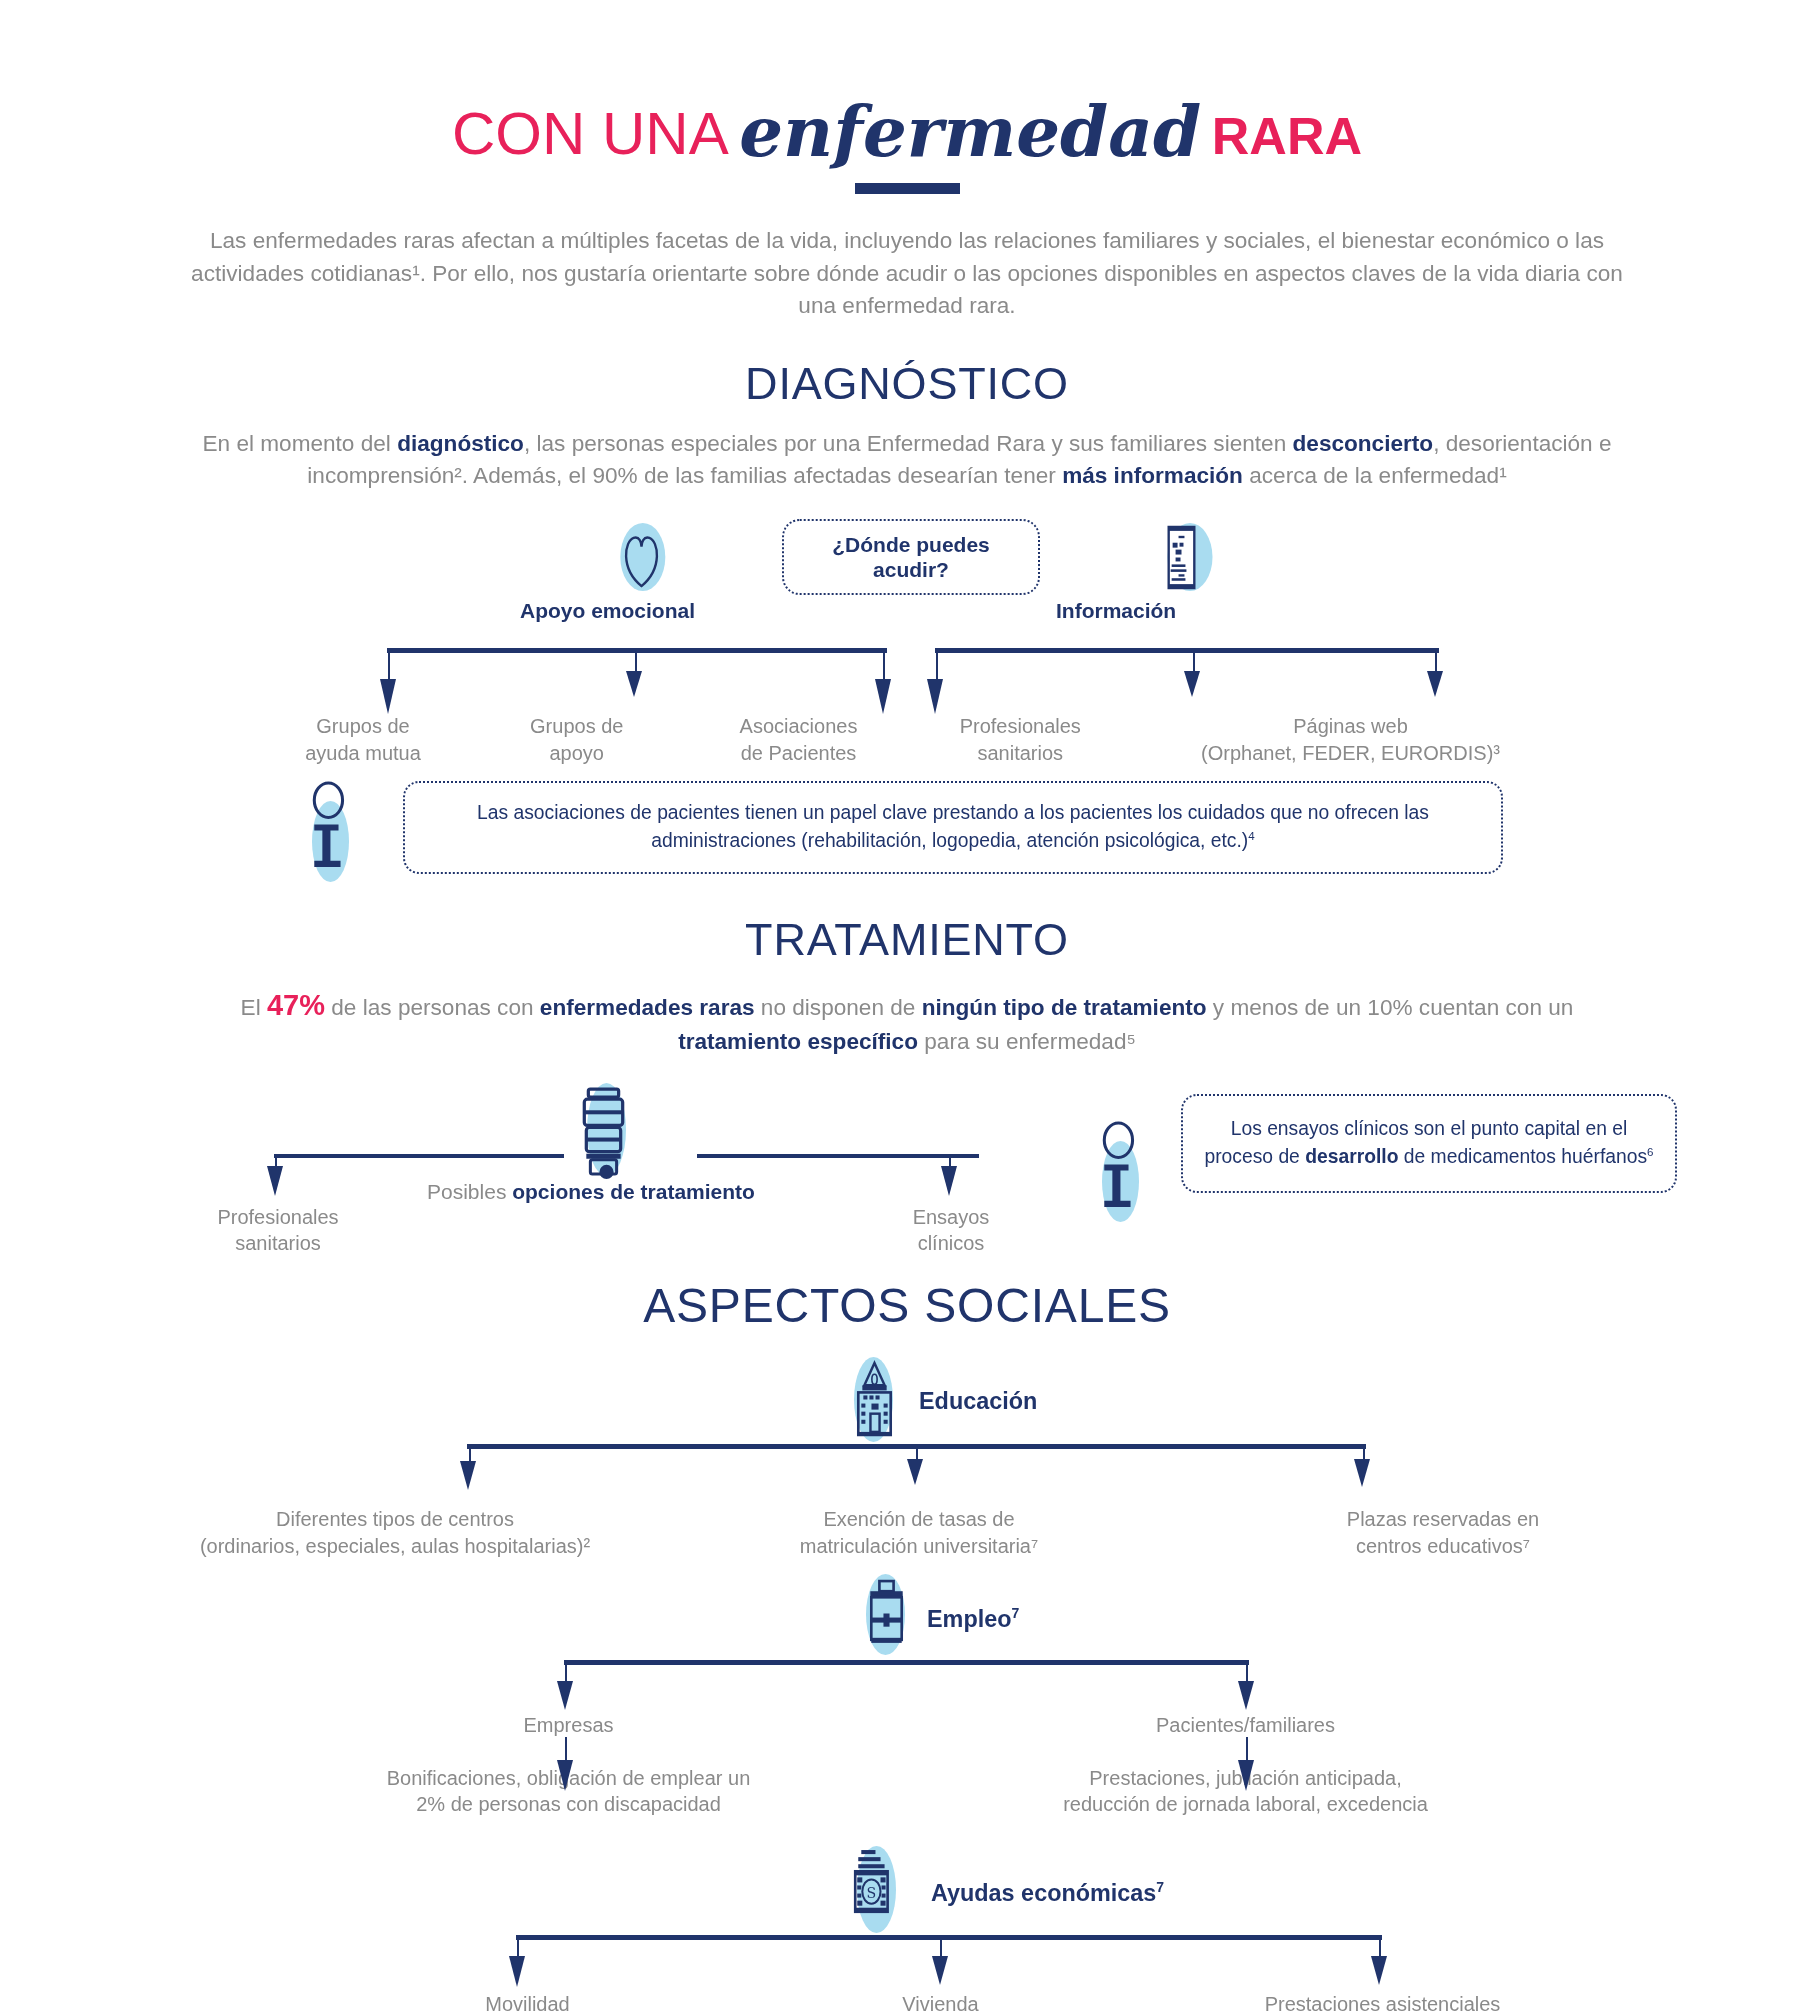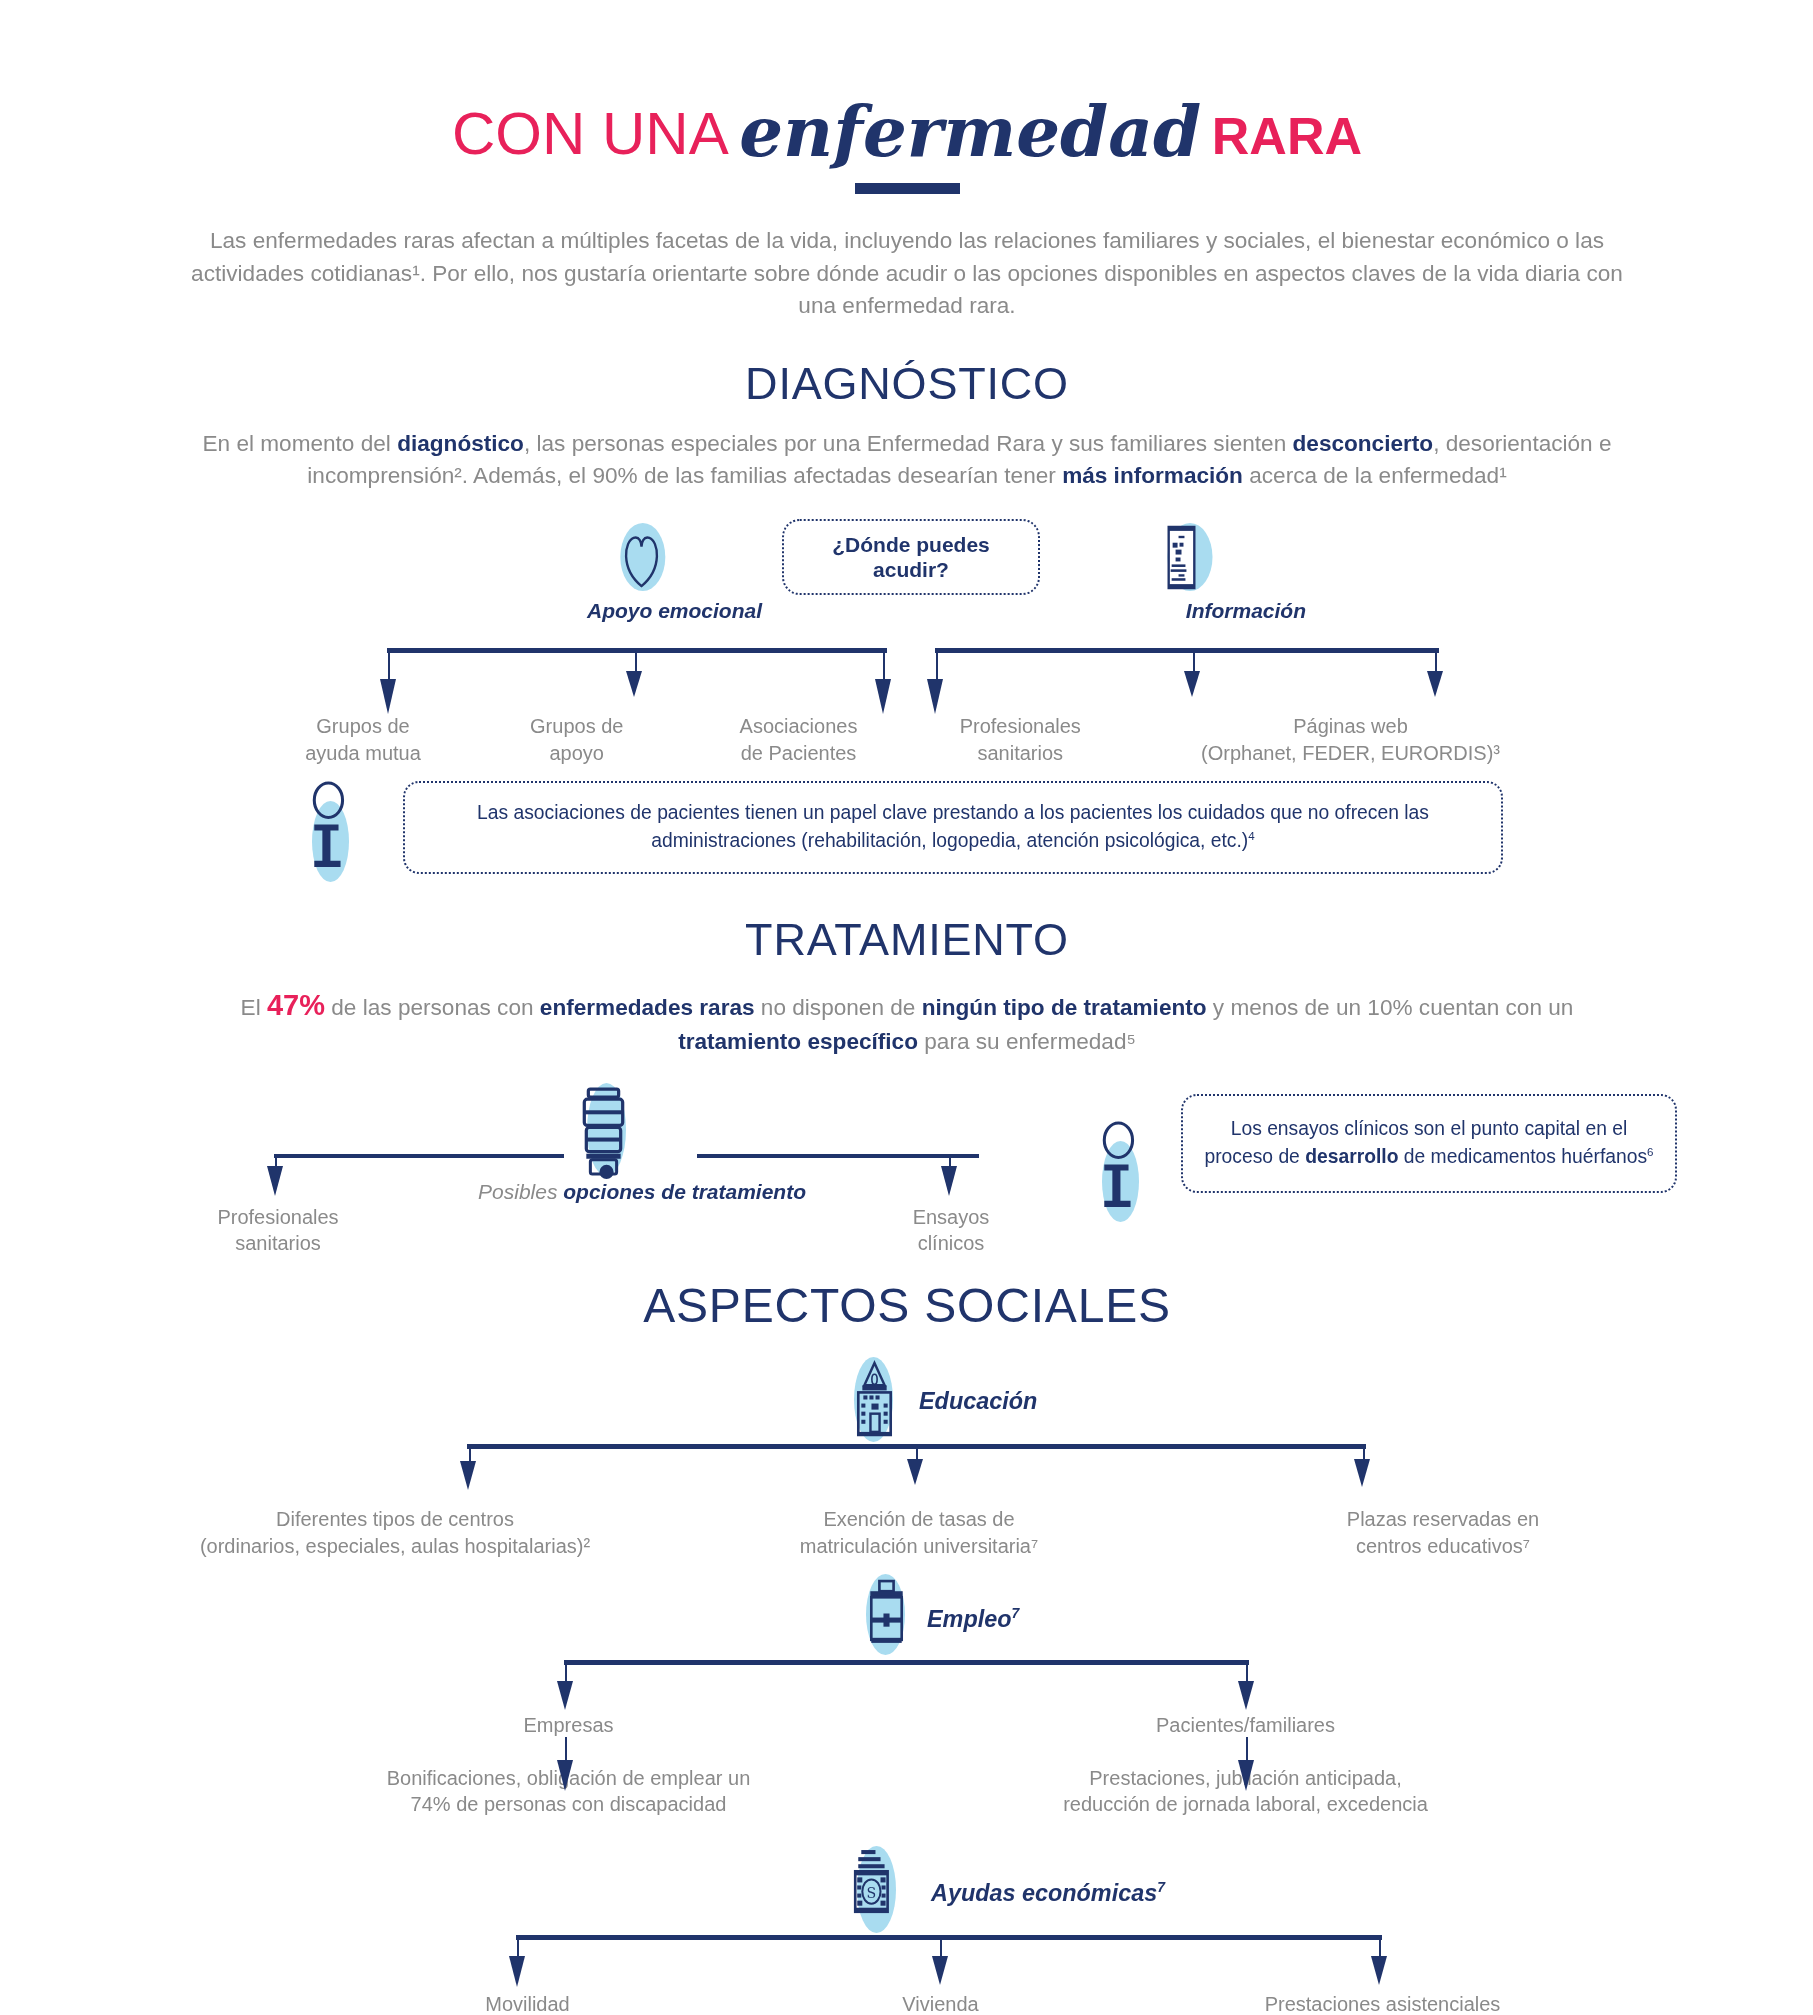--- a/index.html
+++ b/index.html
@@ -48,21 +48,21 @@
   }
   .iconwrap { position:relative; display:inline-block; }
   .ic-svg { position:relative; z-index:2; display:block; }
 
   .dotbox {
     border:2.8px dotted #20346b; border-radius:17.7px;
     padding:10.5px 16px; color:#20346b; font-weight:bold;
     text-align:center; font-size:21px; line-height:1.22;
   }
 
-  .cap { color:#20346b; font-weight:bold; font-size:21px; text-align:right;font-style:italic; }
+  .cap { color:#20346b; font-weight:bold; font-size:21px; text-align:left; }
 
   
   .conn { position:relative; }
   .hbar { position:absolute; height:4.4px; background:#20346b; }
   .vline { position:absolute; width:2px; background:#20346b; }
   .arrowhead {
     position:absolute; width:0; height:0;
     border-left:8.9px solid transparent; border-right:8.9px solid transparent;
     border-top:35px solid #20346b;
   }
@@ -309,21 +309,21 @@
       <div class="vline" style="left:565px;top:5.6px;height:22.6px;"></div>
       <div class="arrowhead" style="left:557px;top:25px;border-top-width:29px;"></div>
       <div class="vline" style="left:1246px;top:5.6px;height:22.6px;"></div>
       <div class="arrowhead" style="left:1238px;top:25px;border-top-width:29px;"></div>
     </div>
 
     <div style="position:relative;height:121px;">
       <div style="position:absolute;left:355px;top:0;width:427px;text-align:center;">
         <div class="lbl">Empresas</div>
         <div class="lbl" style="margin-top:26px;white-space:pre-line;">Bonificaciones, obligación de emplear un
-74% de personas con discapacidad</div>
+2% de personas con discapacidad</div>
       </div>
       <div style="position:absolute;left:1032px;top:0;width:427px;text-align:center;">
         <div class="lbl">Pacientes/familiares</div>
         <div class="lbl" style="margin-top:26px;white-space:pre-line;">Prestaciones, jubilación anticipada,
 reducción de jornada laboral, excedencia</div>
       </div>
       <div class="vline" style="left:565px;top:25px;height:26px;"></div>
       <div class="arrowhead" style="left:557px;top:48px;border-top-width:31px;"></div>
       <div class="vline" style="left:1246px;top:25px;height:26px;"></div>
       <div class="arrowhead" style="left:1238px;top:48px;border-top-width:31px;"></div>

